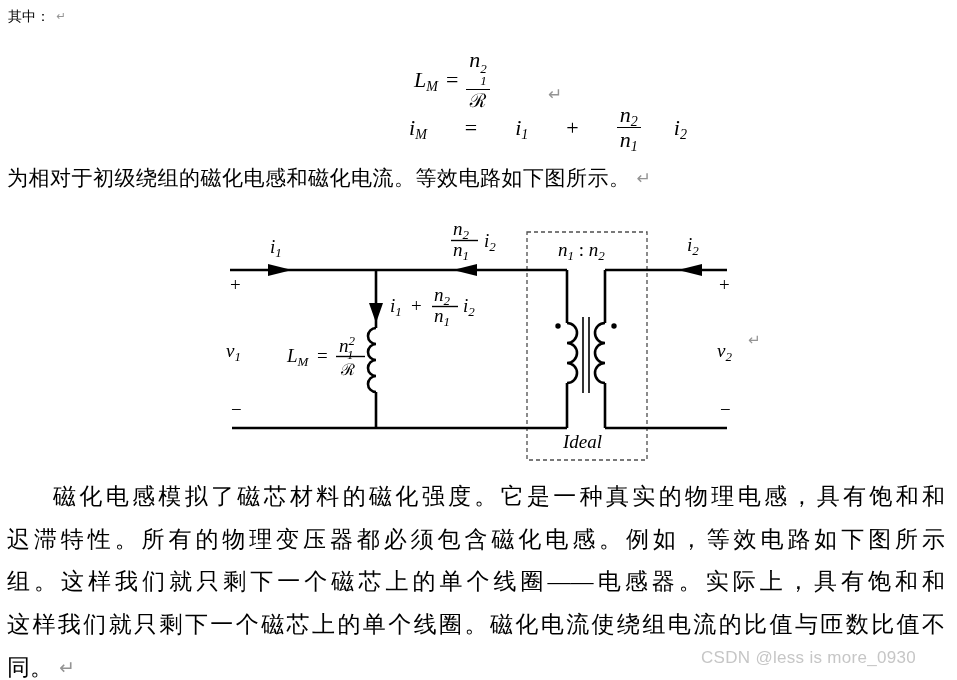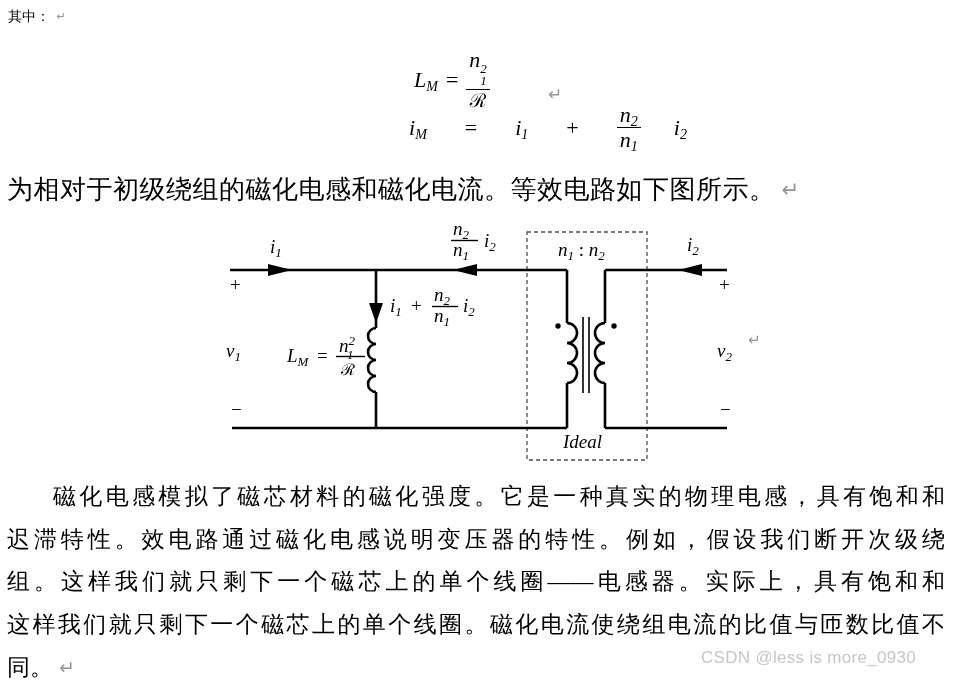--- a/index.html
+++ b/index.html
@@ -5,21 +5,21 @@
   html,body{margin:0;padding:0;}
   body{
     width:957px;height:680px;position:relative;background:#ffffff;
     font-family:"Liberation Serif","DejaVu Serif",serif;color:#000;
     overflow:hidden;
   }
   .abs{position:absolute;}
   
   .docline{white-space:nowrap;}
   #line-qizhong{left:8px;top:8px;font-size:14px;}
-  #line-intro{left:7px;top:172px;font-size:26px;letter-spacing:0.5px;}
+  #line-intro{left:7px;top:164px;font-size:21px;letter-spacing:0.5px;}
   .retmark{
     color:#949494;font-family:"DejaVu Sans",sans-serif;
     font-size:0.82em;margin-left:6px;vertical-align:1px;
   }
   
   .formula{
     position:absolute;display:flex;align-items:center;gap:7px;
     font-style:italic;font-size:22px;
     font-family:"Liberation Serif","DejaVu Serif",serif;
   }
@@ -161,19 +161,19 @@
   <text x="244" y="86"><tspan>n</tspan><tspan class="cs" dy="4">2</tspan></text>
   <line class="fracbar" x1="242" y1="91.5" x2="268" y2="91.5"></line>
   <text x="244" y="107"><tspan>n</tspan><tspan class="cs" dy="4">1</tspan></text>
   <text x="273" y="97"><tspan>i</tspan><tspan class="cs" dy="4">2</tspan></text>
 
   <text x="373" y="233" font-size="18">Ideal</text>
 </svg>
 
 <div class="abs" id="paragraph">
   <div class="pline first">磁化电感模拟了磁芯材料的磁化强度。它是一种真实的物理电感，具有饱和和</div>
-  <div class="pline">迟滞特性。效电路通过磁化电感说明变压器的特性。例如，假设我们断开次级绕</div>
+  <div class="pline">迟滞特性。所有的物理变压器都必须包含磁化电感。例如，等效电路如下图所示</div>
   <div class="pline">组。这样我们就只剩下一个磁芯上的单个线圈——电感器。实际上，具有饱和和</div>
   <div class="pline">这样我们就只剩下一个磁芯上的单个线圈。磁化电流使绕组电流的比值与匝数比值不</div>
   <div class="pline last"><span>同。</span><span class="retmark">↵</span></div>
 </div>
 
 <div class="abs" id="watermark">CSDN @less is more_0930</div>
 
 </body></html>

